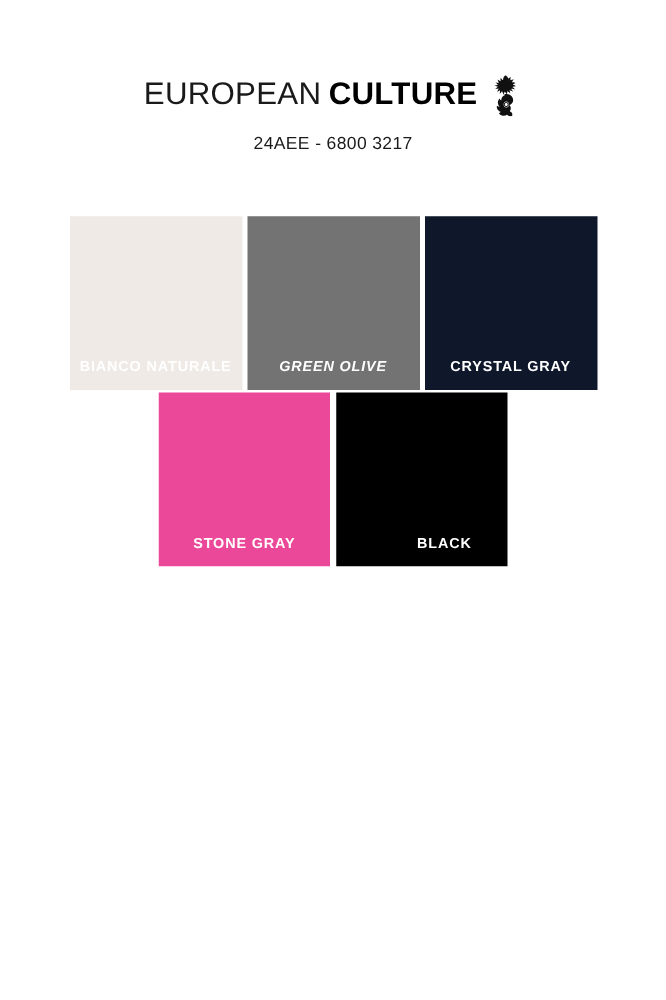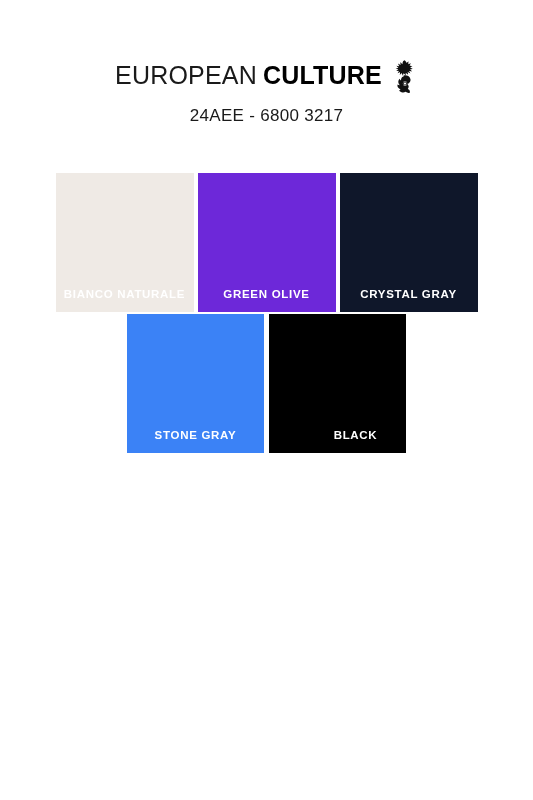--- a/index.html
+++ b/index.html
@@ -55,21 +55,21 @@
     display: inline-block;
     width: 26px;
     height: 34px;
     margin-left: 4px;
     position: relative;
     top: 1px;
   }
   .brand-code {
     margin-top: 14px;
     font-family: "Liberation Sans", sans-serif;
-    font-size: 17px;
+    font-size: 14px;
     font-weight: 400;
     letter-spacing: 0.3px;
     color: #1a1a1a;
   }
 
   
   .swatch-grid {
     position: absolute;
     top: 173px;
     left: 0;
@@ -134,33 +134,33 @@
   </div>
 
   <div class="swatch-grid">
 
     <div class="swatch-row swatch-row-top">
 
       <div class="swatch" style="background:#efeae5;">
         <span class="swatch-label" style="color:#ffffff;">BIANCO NATURALE</span>
       </div>
 
-      <div class="swatch" style="background:#6d28d9;">
+      <div class="swatch" style="background:#737373;font-style:italic;">
         <span class="swatch-label" style="color:#ffffff;">GREEN OLIVE</span>
       </div>
 
       <div class="swatch" style="background:#0f172a;">
         <span class="swatch-label" style="color:#ffffff;">CRYSTAL GRAY</span>
       </div>
 
     </div>
 
     <div class="swatch-row swatch-row-bottom">
 
-      <div class="swatch" style="background:#3b82f6;">
+      <div class="swatch" style="background:#ec4899;">
         <span class="swatch-label" style="color:#ffffff;">STONE GRAY</span>
       </div>
 
       <div class="swatch" style="background:#000000;">
         <span class="swatch-label" style="color:#ffffff;padding-left:36px;">BLACK</span>
       </div>
 
     </div>
 
   </div>

